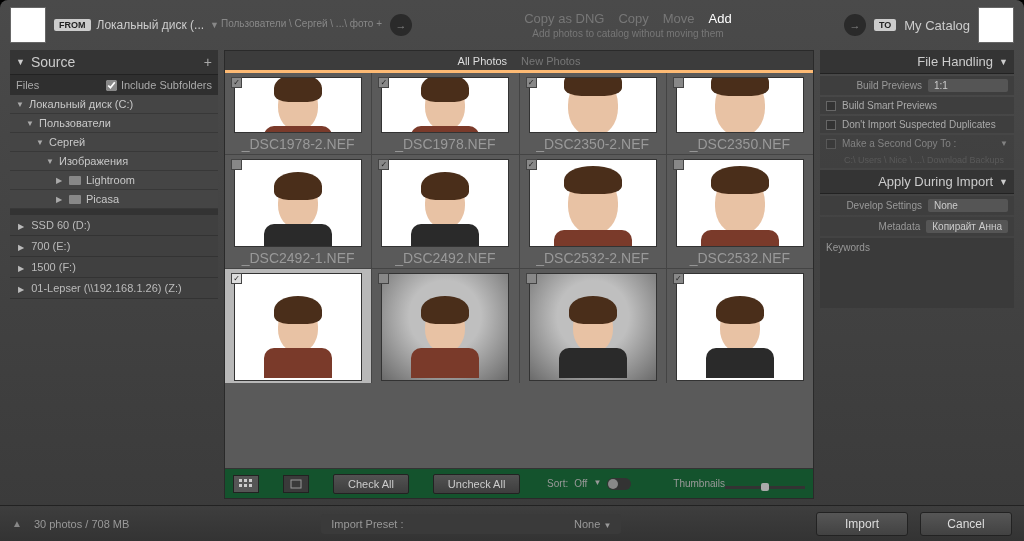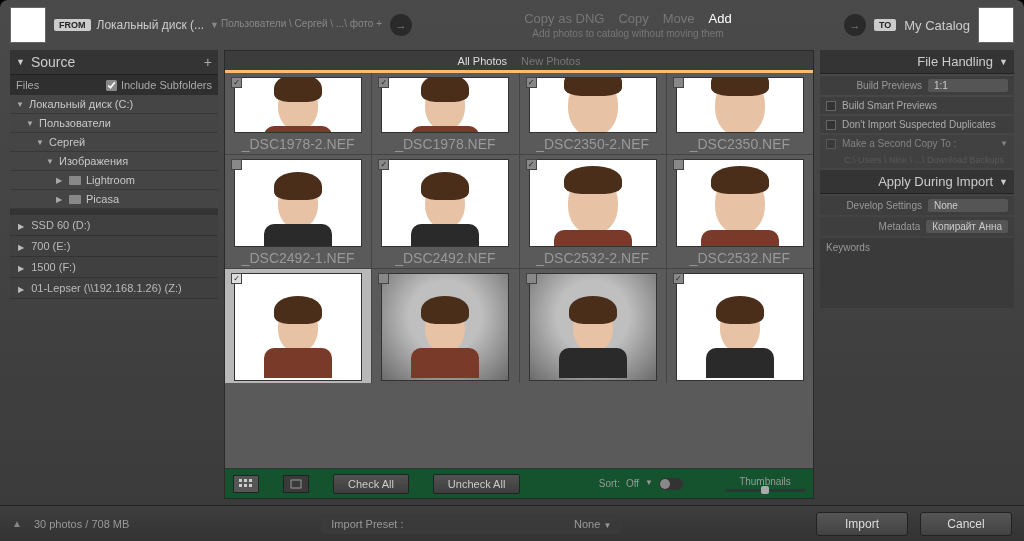--- a/index.html
+++ b/index.html
@@ -76,21 +76,21 @@
 .torso { position: absolute; bottom: -26px; left: -14px; right: -14px; height: 30px; background: #7a3a2a; border-radius: 10px 10px 0 0; }
 .torso.dk { background: #2a2a2a; }
 
 .center-bottom { height: 30px; display: flex; align-items: center; gap: 24px; padding: 0 8px; background: #14532d; border-top: 1px solid #333; }
 .view-btn { width: 26px; height: 18px; background: #3a3a3a; border: 1px solid #222; cursor: pointer; display:flex; align-items:center; justify-content:center; }
 .view-btn.grid-v { background: #555; }
 .btn { background: linear-gradient(#525252, #3e3e3e); border: 1px solid #222; color: #ccc; padding: 3px 14px; font-size: 11px; cursor: pointer; border-radius: 2px; }
 .sort-block { margin-left: auto; display: flex; align-items: flex-start; gap: 6px; font-size: 10px; color: #999; }
 .toggle { width: 24px; height: 12px; background: #333; border-radius: 6px; position: relative; }
 .toggle::after { content: ""; position: absolute; width: 10px; height: 10px; background: #888; border-radius: 50%; top: 1px; left: 1px; }
-.thumb-slider { display: flex; flex-direction: column; align-items: center; margin-left: 18px; font-size: 10px; color: #999; }
+.thumb-slider { display: flex; flex-direction: row; align-items: flex-end; margin-left: 18px; font-size: 10px; color: #999; }
 .slider-track { width: 80px; height: 3px; background: #333; position: relative; margin-top: 2px; }
 .slider-track::after { content: ""; position: absolute; width: 8px; height: 8px; background: #aaa; border-radius: 2px; top: -3px; left: 36px; }
 
 
 .right { width: 194px; display: flex; flex-direction: column; gap: 2px; }
 .right .panel-head { justify-content: flex-end; gap: 6px; font-size: 13px; }
 .right .panel-head .tri-r { font-size: 9px; }
 .field-row { display: flex; align-items: center; background: #3e3e3e; padding: 3px 6px; font-size: 10px; color: #aaa; gap: 6px; }
 .field-row.just { justify-content: flex-end; }
 .field-label { color: #999; }

